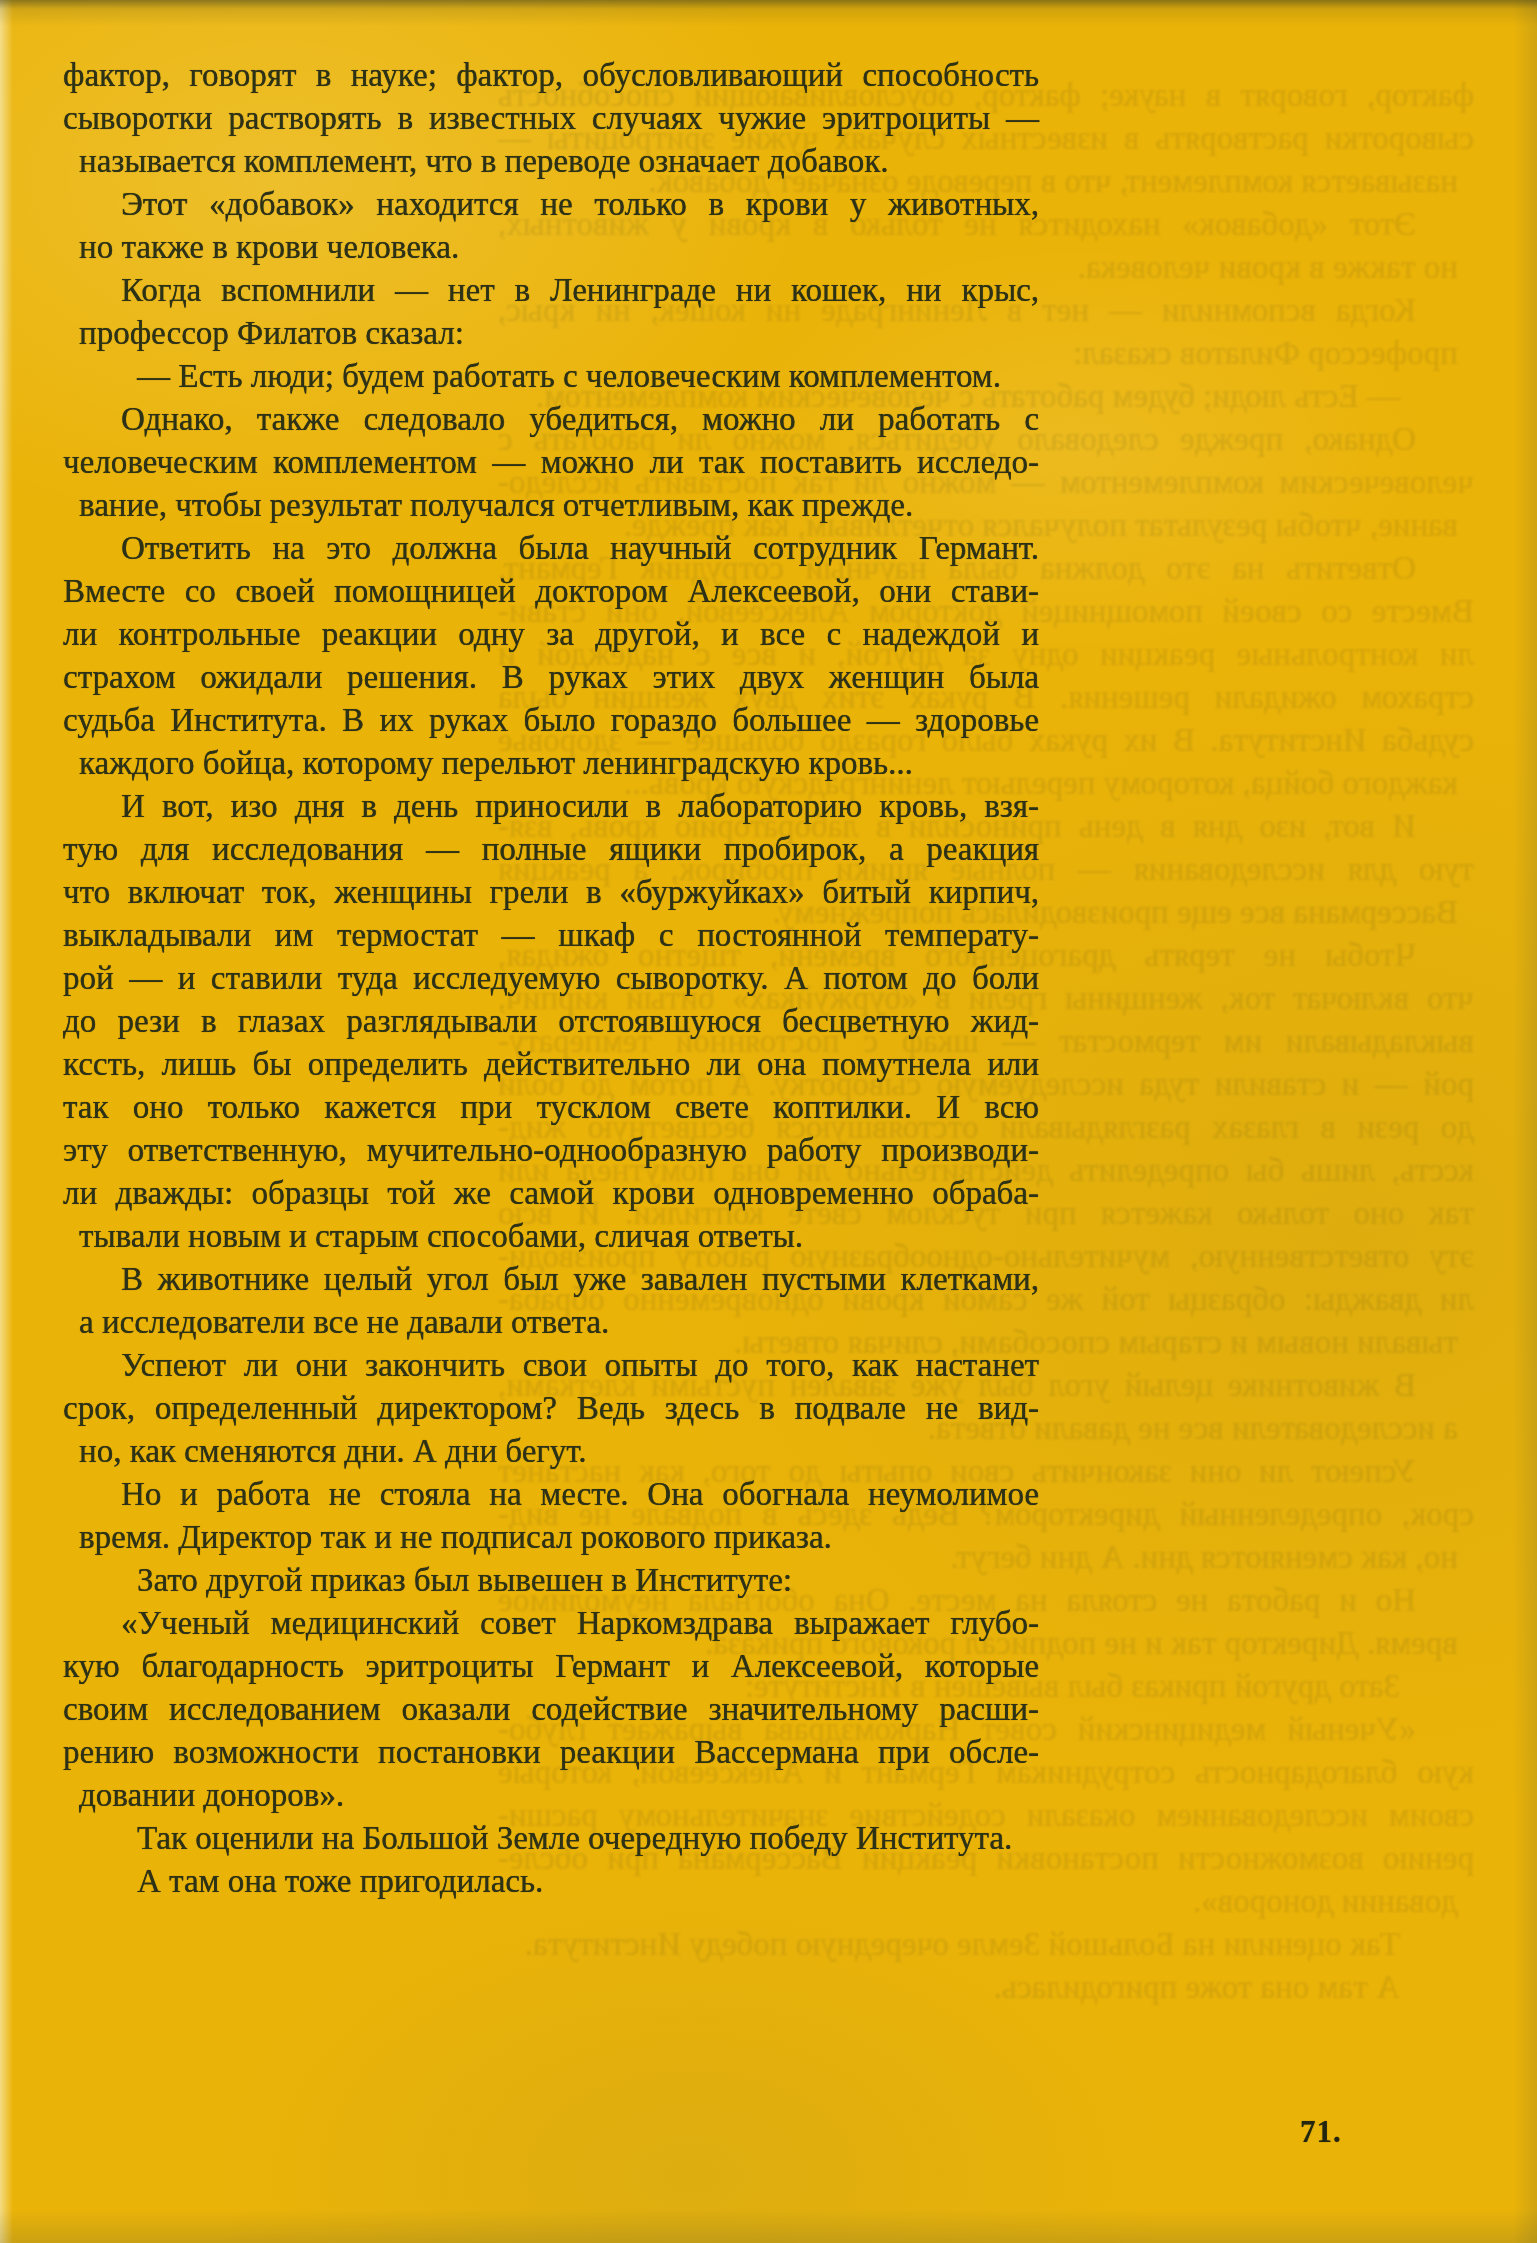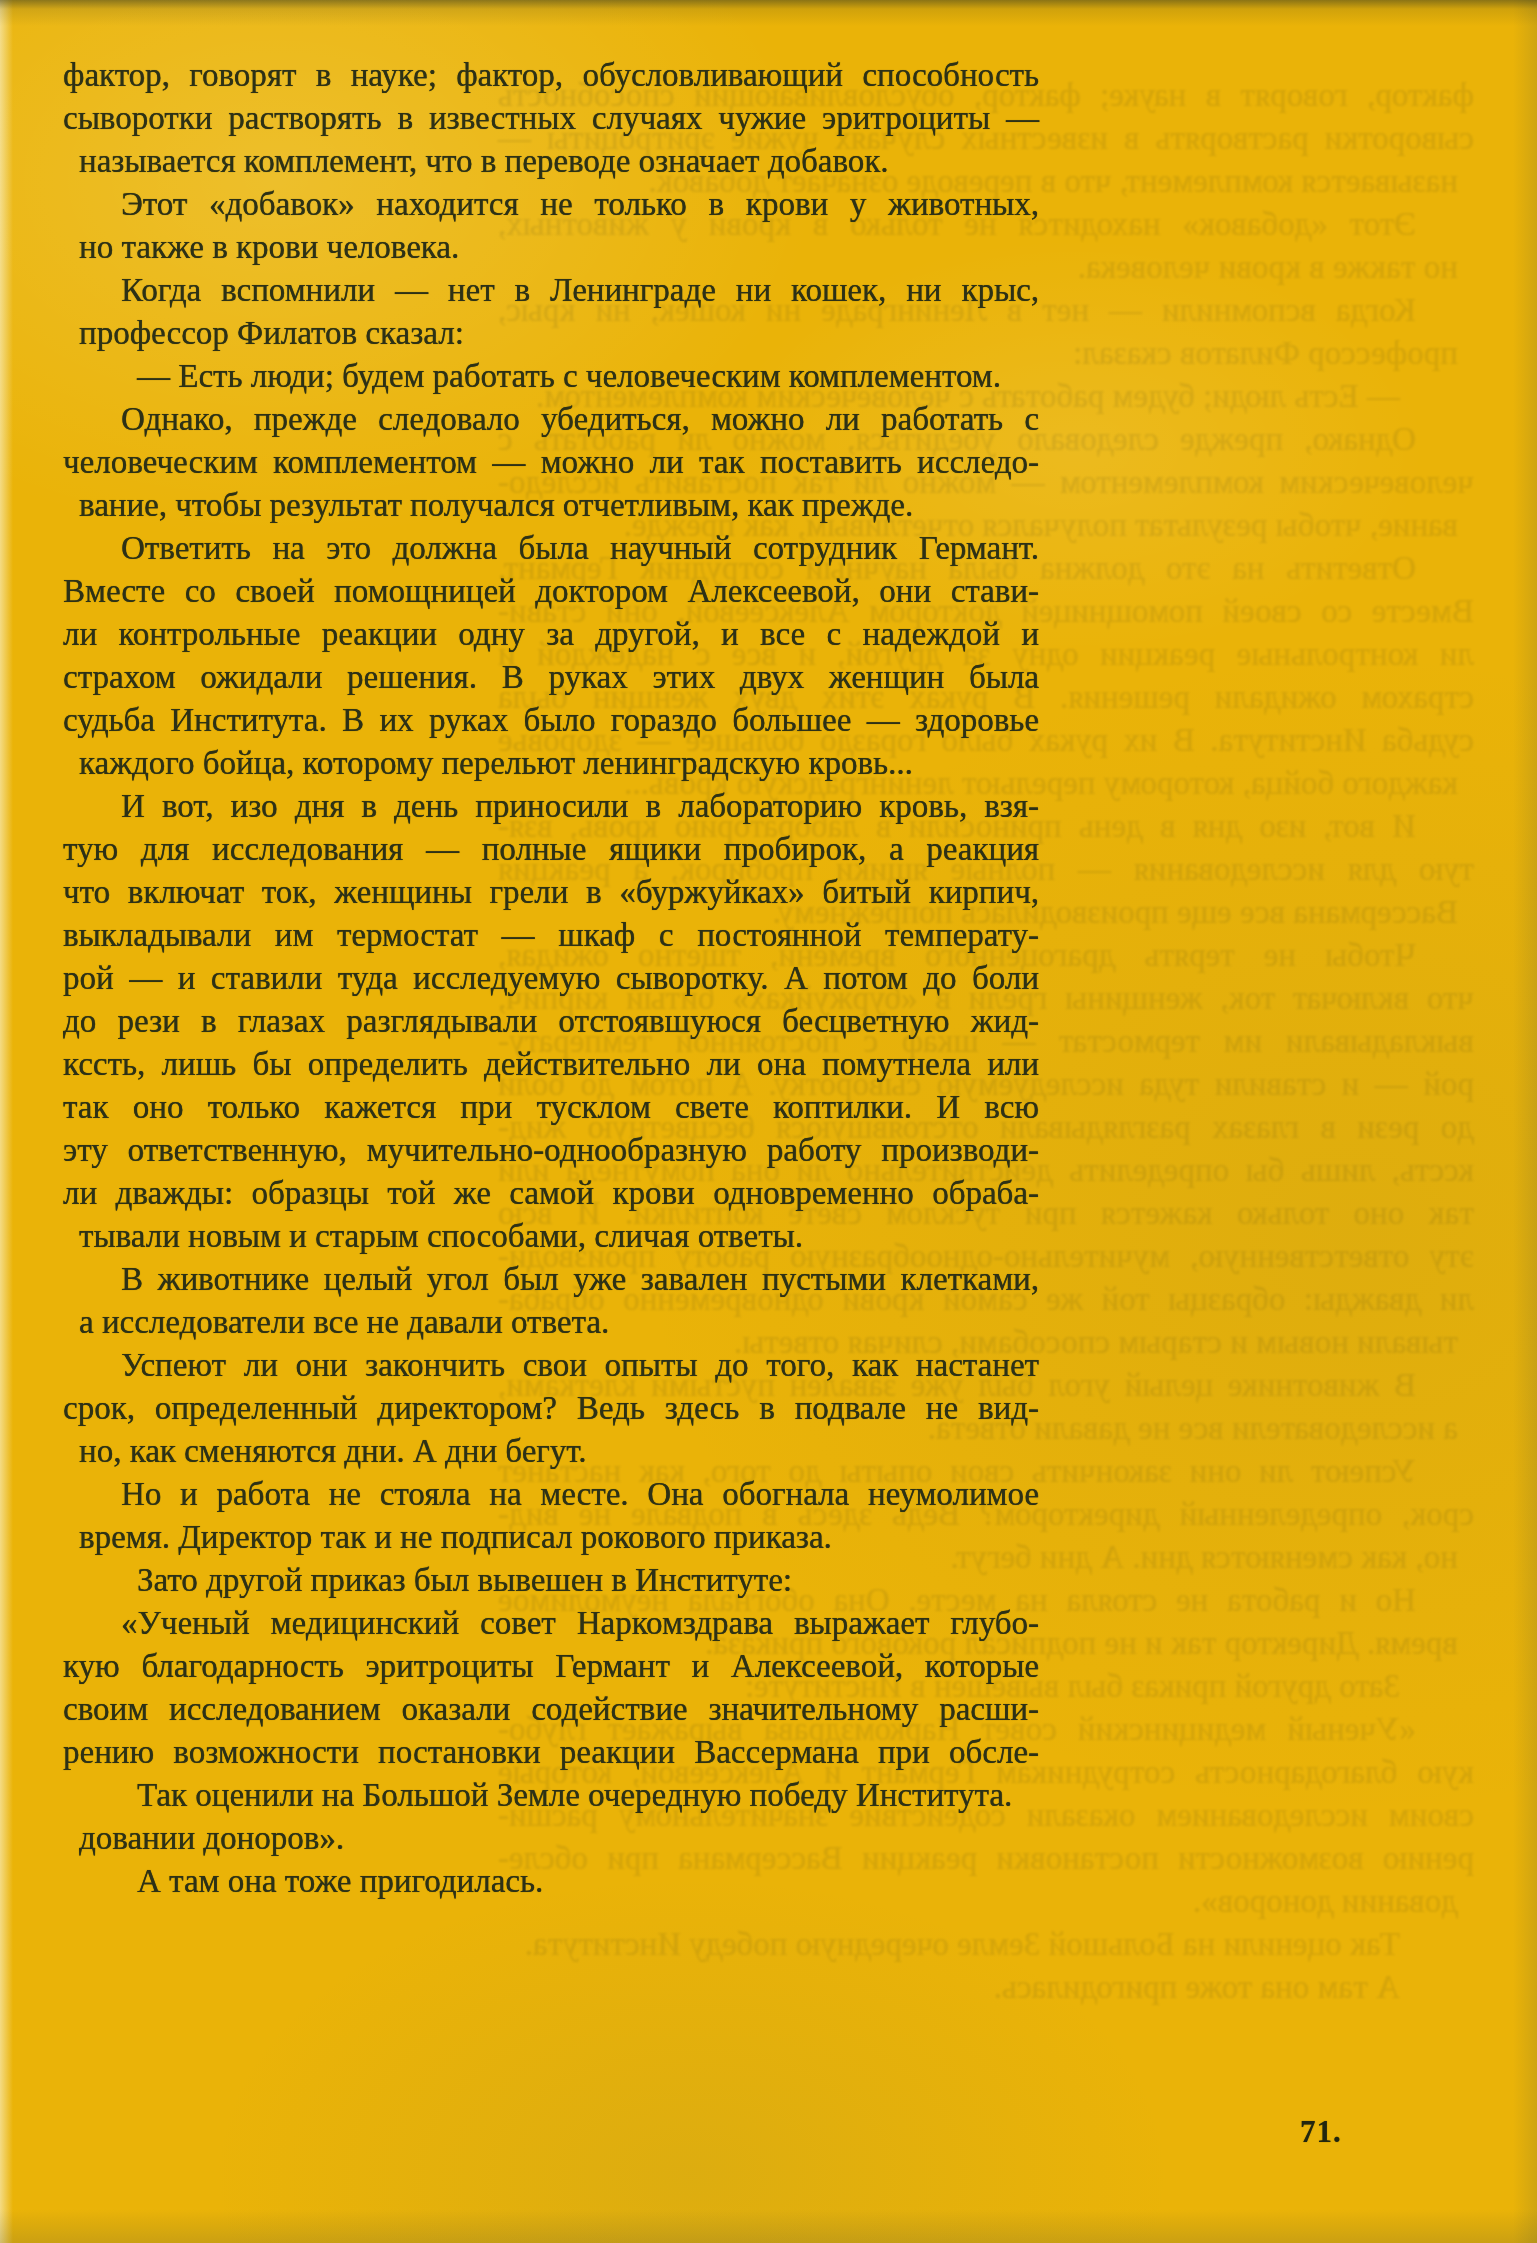--- a/index.html
+++ b/index.html
@@ -122,21 +122,21 @@
 
   <div class="text-layer" style="color: rgb(45, 49, 22);">
       <div class="line">фактор, говорят в науке; фактор, обусловливающий способность</div>
       <div class="line">сыворотки растворять в известных случаях чужие эритроциты —</div>
       <div class="line end">называется комплемент, что в переводе означает добавок.</div>
       <div class="line ind">Этот «добавок» находится не только в крови у животных,</div>
       <div class="line end">но также в крови человека.</div>
       <div class="line ind">Когда вспомнили — нет в Ленинграде ни кошек, ни крыс,</div>
       <div class="line end">профессор Филатов сказал:</div>
       <div class="line ind end">— Есть люди; будем работать с человеческим комплементом.</div>
-      <div class="line ind">Однако, прежде следовало убедиться, можно ли работать с</div>
+      <div class="line ind">Однако, также следовало убедиться, можно ли работать с</div>
       <div class="line">человеческим комплементом — можно ли так поставить исследо-</div>
       <div class="line end">вание, чтобы результат получался отчетливым, как прежде.</div>
       <div class="line ind">Ответить на это должна была научный сотрудник Германт.</div>
       <div class="line">Вместе со своей помощницей доктором Алексеевой, они стави-</div>
       <div class="line">ли контрольные реакции одну за другой, и все с надеждой и</div>
       <div class="line">страхом ожидали решения. В руках этих двух женщин была</div>
       <div class="line">судьба Института. В их руках было гораздо большее — здоровье</div>
       <div class="line end">каждого бойца, которому перельют ленинградскую кровь...</div>
       <div class="line ind">И вот, изо дня в день приносили в лабораторию кровь, взя-</div>
       <div class="line">тую для исследования — полные ящики пробирок, а реакция</div>
@@ -154,21 +154,21 @@
       <div class="line ind">Успеют ли они закончить свои опыты до того, как настанет</div>
       <div class="line">срок, определенный директором? Ведь здесь в подвале не вид-</div>
       <div class="line end">но, как сменяются дни. А дни бегут.</div>
       <div class="line ind">Но и работа не стояла на месте. Она обогнала неумолимое</div>
       <div class="line end">время. Директор так и не подписал рокового приказа.</div>
       <div class="line ind end">Зато другой приказ был вывешен в Институте:</div>
       <div class="line ind">«Ученый медицинский совет Наркомздрава выражает глубо-</div>
       <div class="line">кую благодарность эритроциты Германт и Алексеевой, которые</div>
       <div class="line">своим исследованием оказали содействие значительному расши-</div>
       <div class="line">рению возможности постановки реакции Вассермана при обсле-</div>
+      <div class="line end">довании доноров».</div>
       <div class="line ind end">Так оценили на Большой Земле очередную победу Института.</div>
-      <div class="line end">довании доноров».</div>
       <div class="line ind end">А там она тоже пригодилась.</div>
     </div>
 
   <div class="page-number">71.</div>
 
   <div class="vignette"></div>
 </div>
 
 </body></html>

